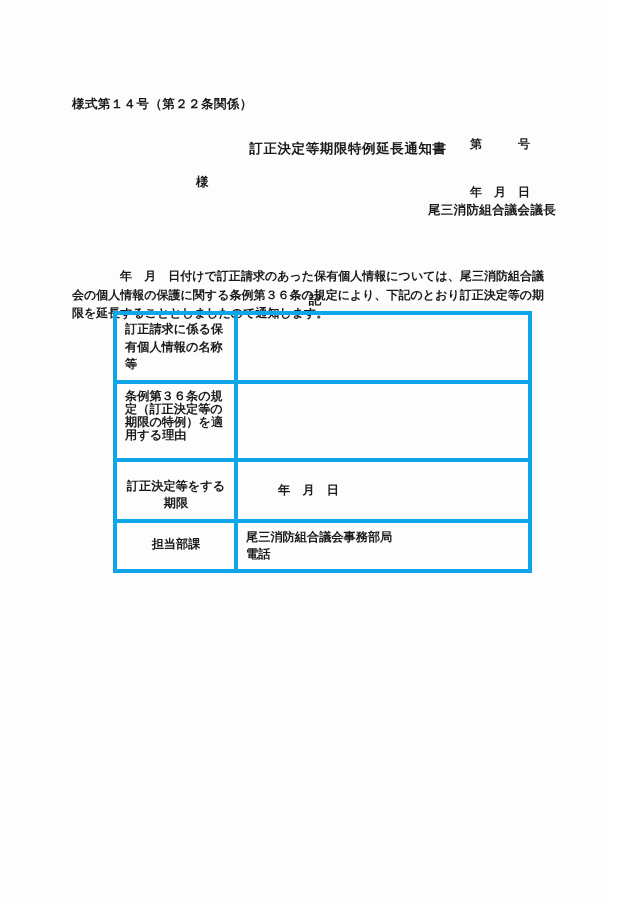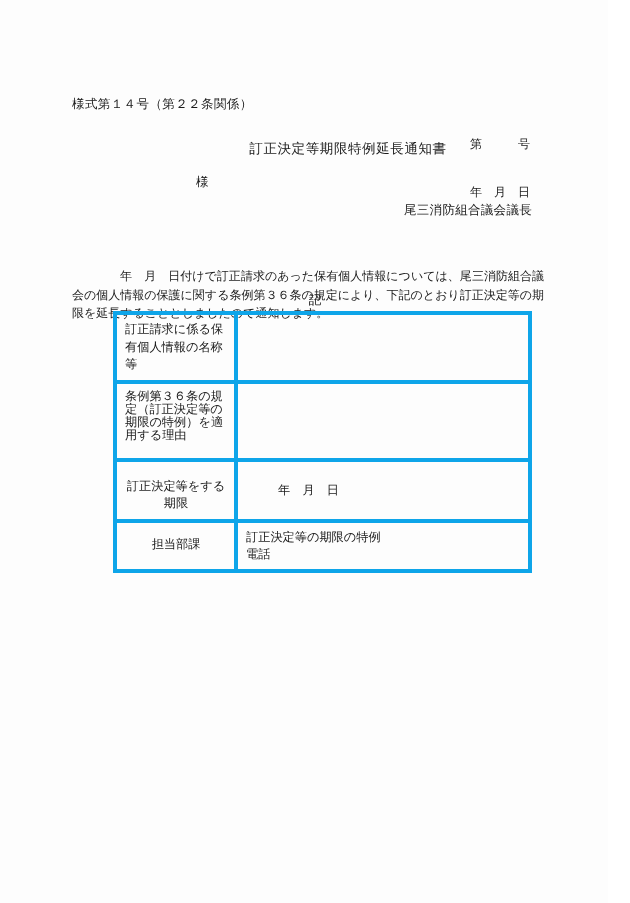--- a/index.html
+++ b/index.html
@@ -10,20 +10,21 @@
   body {
     font-family: "Liberation Serif", "DejaVu Serif", serif;
     color: #1a1a1a;
   }
   #page {
     position: relative;
     width: 608px;
     height: 903px;
     background: #fdfdfd;
     overflow: hidden;
+    font-weight: bold;
   }
 
   
   .form-number {
     position: absolute;
     left: 72px;
     top: 96px;
     font-size: 12.5px;
     letter-spacing: 0.4px;
     white-space: nowrap;
@@ -58,21 +59,21 @@
     position: absolute;
     left: 196px;
     top: 174px;
     font-size: 12.5px;
     white-space: pre;
   }
 
   
   .issuer {
     position: absolute;
-    left: 404px;
+    left: 428px;
     top: 202px;
     font-size: 12.5px;
     letter-spacing: 0.3px;
     white-space: nowrap;
     text-align: center;
   }
 
   
   .body-text {
     position: absolute;
@@ -193,20 +194,20 @@
         </td>
         <td class="value">
           <div class="value-inner">年　月　日</div>
         </td>
       </tr>
       <tr class="r4">
         <td class="label label-center">
           <div class="label-inner">担当部課</div>
         </td>
         <td class="value">
-          <div class="value-inner">訂正決定等の期限の特例
+          <div class="value-inner">尾三消防組合議会事務部局
 電話</div>
         </td>
       </tr>
     </tbody>
   </table>
 
 </div>
 
 </body></html>

